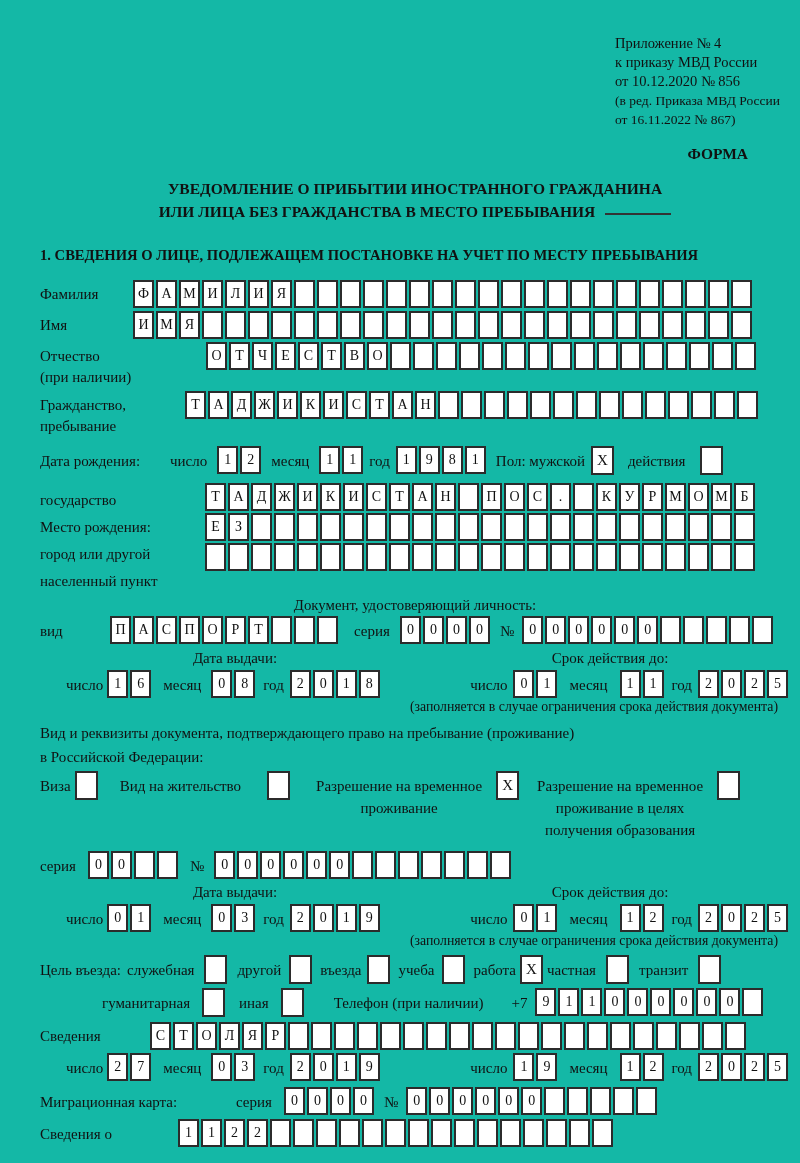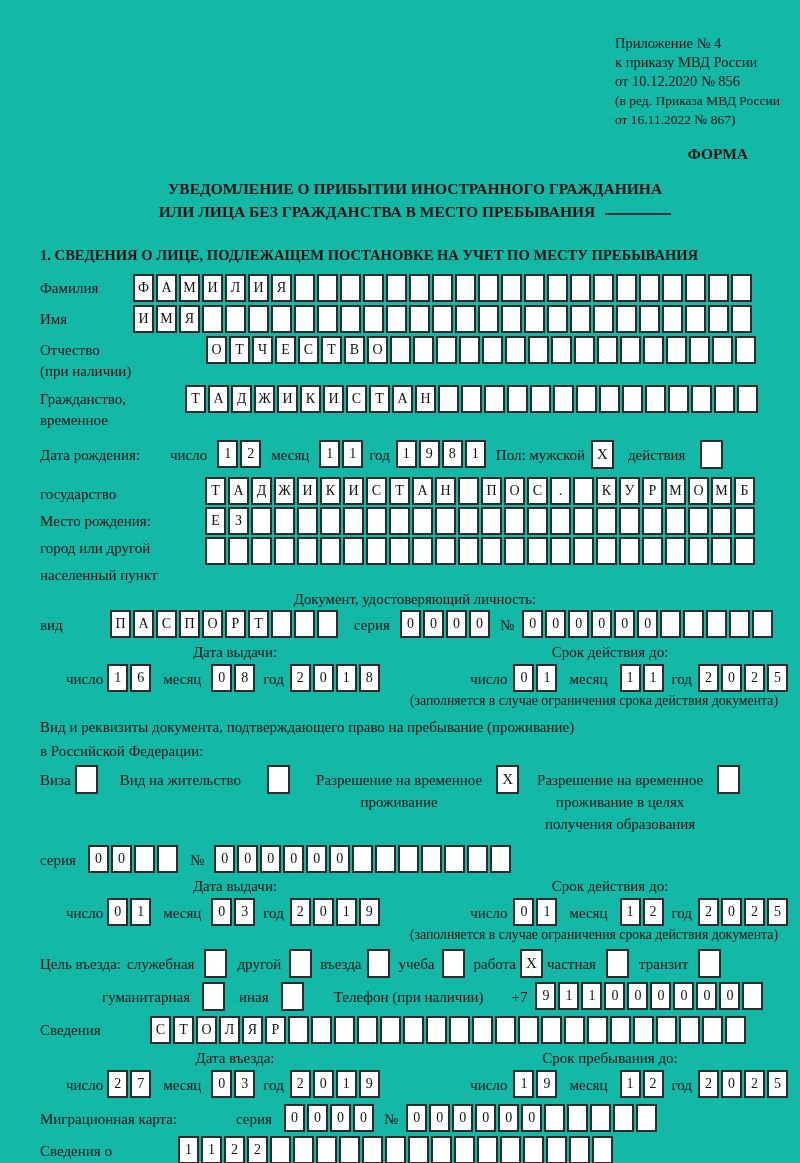--- a/index.html
+++ b/index.html
@@ -46,21 +46,21 @@
   </div>
   <div class="forma">ФОРМА</div>
 
   <div class="title">
     <div>УВЕДОМЛЕНИЕ О ПРИБЫТИИ ИНОСТРАННОГО ГРАЖДАНИНА</div>
     <div><span>ИЛИ ЛИЦА БЕЗ ГРАЖДАНСТВА В МЕСТО ПРЕБЫВАНИЯ</span><span class="underline"></span></div>
   </div>
 
   <div class="sec">1. СВЕДЕНИЯ О ЛИЦЕ, ПОДЛЕЖАЩЕМ ПОСТАНОВКЕ НА УЧЕТ ПО МЕСТУ ПРЕБЫВАНИЯ</div>
 
-  <div class="row" style="margin-top:10px">
+  <div class="row" style="margin-top:16px">
     <div class="lbl" style="width:93px">Фамилия</div>
     <div class="cells">
         <span class="cell">Ф</span>
         <span class="cell">А</span>
         <span class="cell">М</span>
         <span class="cell">И</span>
         <span class="cell">Л</span>
         <span class="cell">И</span>
         <span class="cell">Я</span>
         <span class="cell"></span>
@@ -148,21 +148,21 @@
         <span class="cell"></span>
         <span class="cell"></span>
         <span class="cell"></span>
         <span class="cell"></span>
       </div>
   </div>
 
   <div class="row">
     <div class="lbl" style="width:145px">
       <div>Гражданство,</div>
-      <div>временное</div>
+      <div>пребывание</div>
     </div>
     <div class="cells">
         <span class="cell">Т</span>
         <span class="cell">А</span>
         <span class="cell">Д</span>
         <span class="cell">Ж</span>
         <span class="cell">И</span>
         <span class="cell">К</span>
         <span class="cell">И</span>
         <span class="cell">С</span>
@@ -541,24 +541,20 @@
         <span class="cell"></span>
         <span class="cell"></span>
         <span class="cell"></span>
         <span class="cell"></span>
         <span class="cell"></span>
         <span class="cell"></span>
         <span class="cell"></span>
       </div>
   </div>
 
-  <div class="row" style="margin-top:6px">
-    <div style="width:390px" class="center">Дата въезда:</div>
-    <div style="flex:1" class="center">Срок пребывания до:</div>
-  </div>
   <div class="row">
     <div class="row" style="width:390px; margin-top:0; padding-left:26px">
       <span class="inl">число</span>
       <div class="cells" style="margin-left:4px">
           <span class="cell">2</span>
           <span class="cell">7</span>
         </div>
       <span class="inl" style="margin-left:10px">месяц</span>
       <div class="cells" style="margin-left:10px">
           <span class="cell">0</span>

